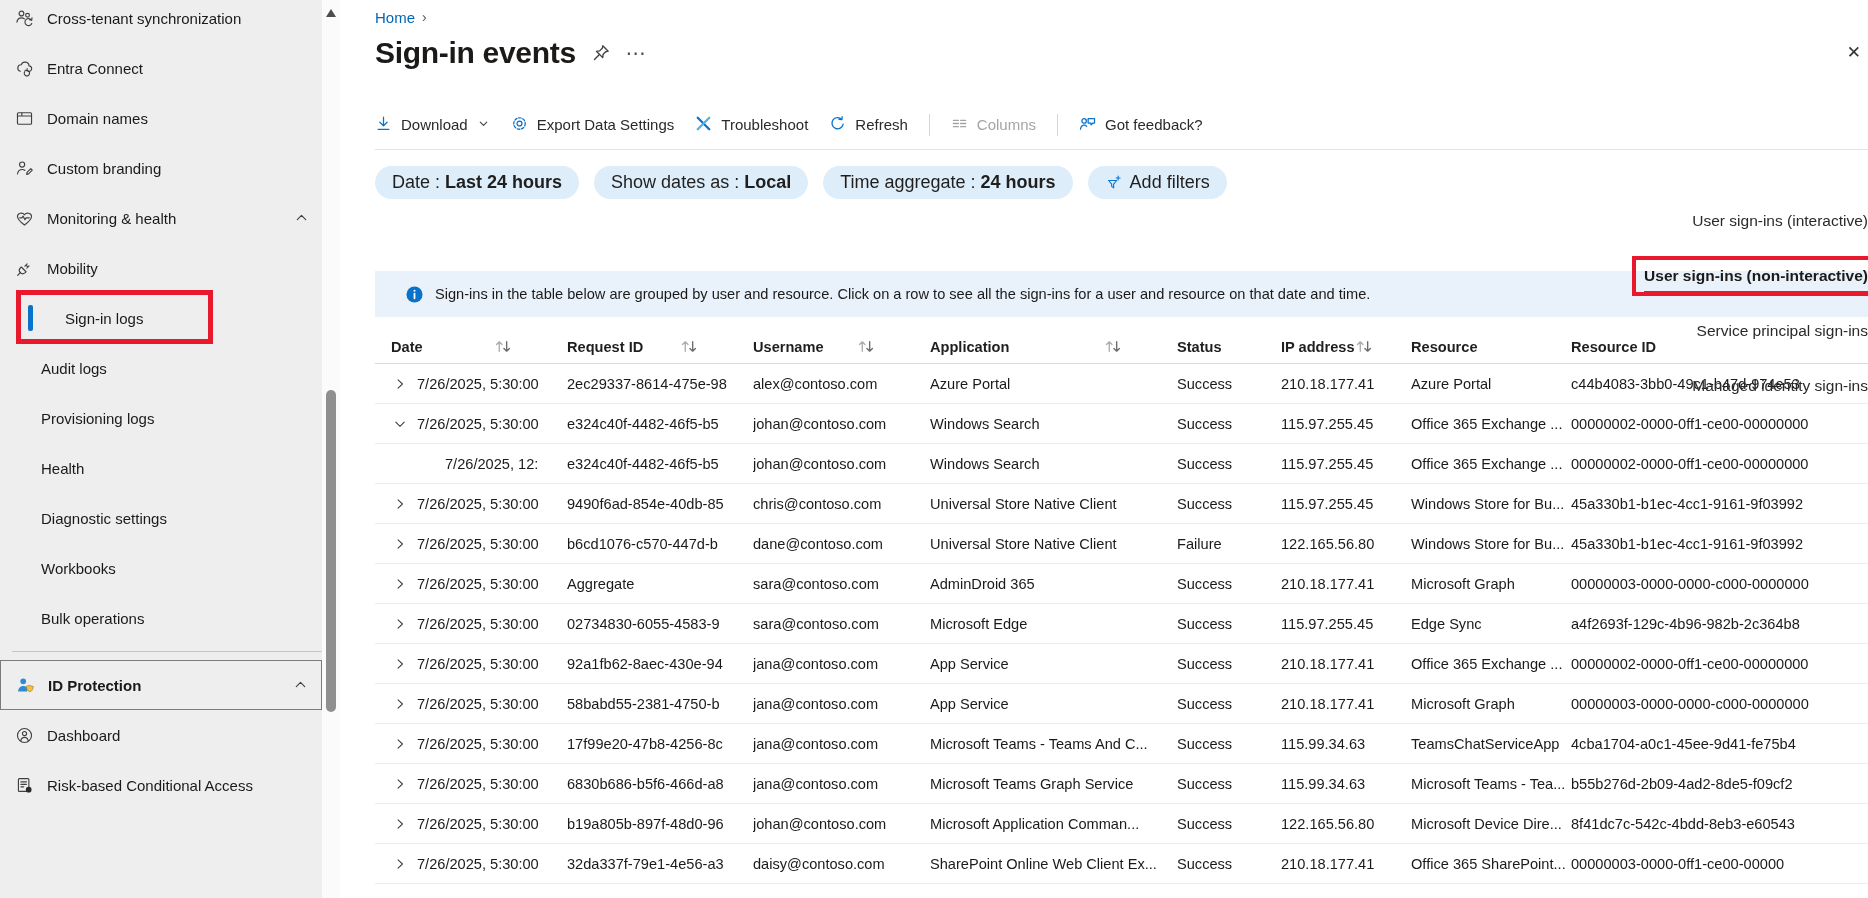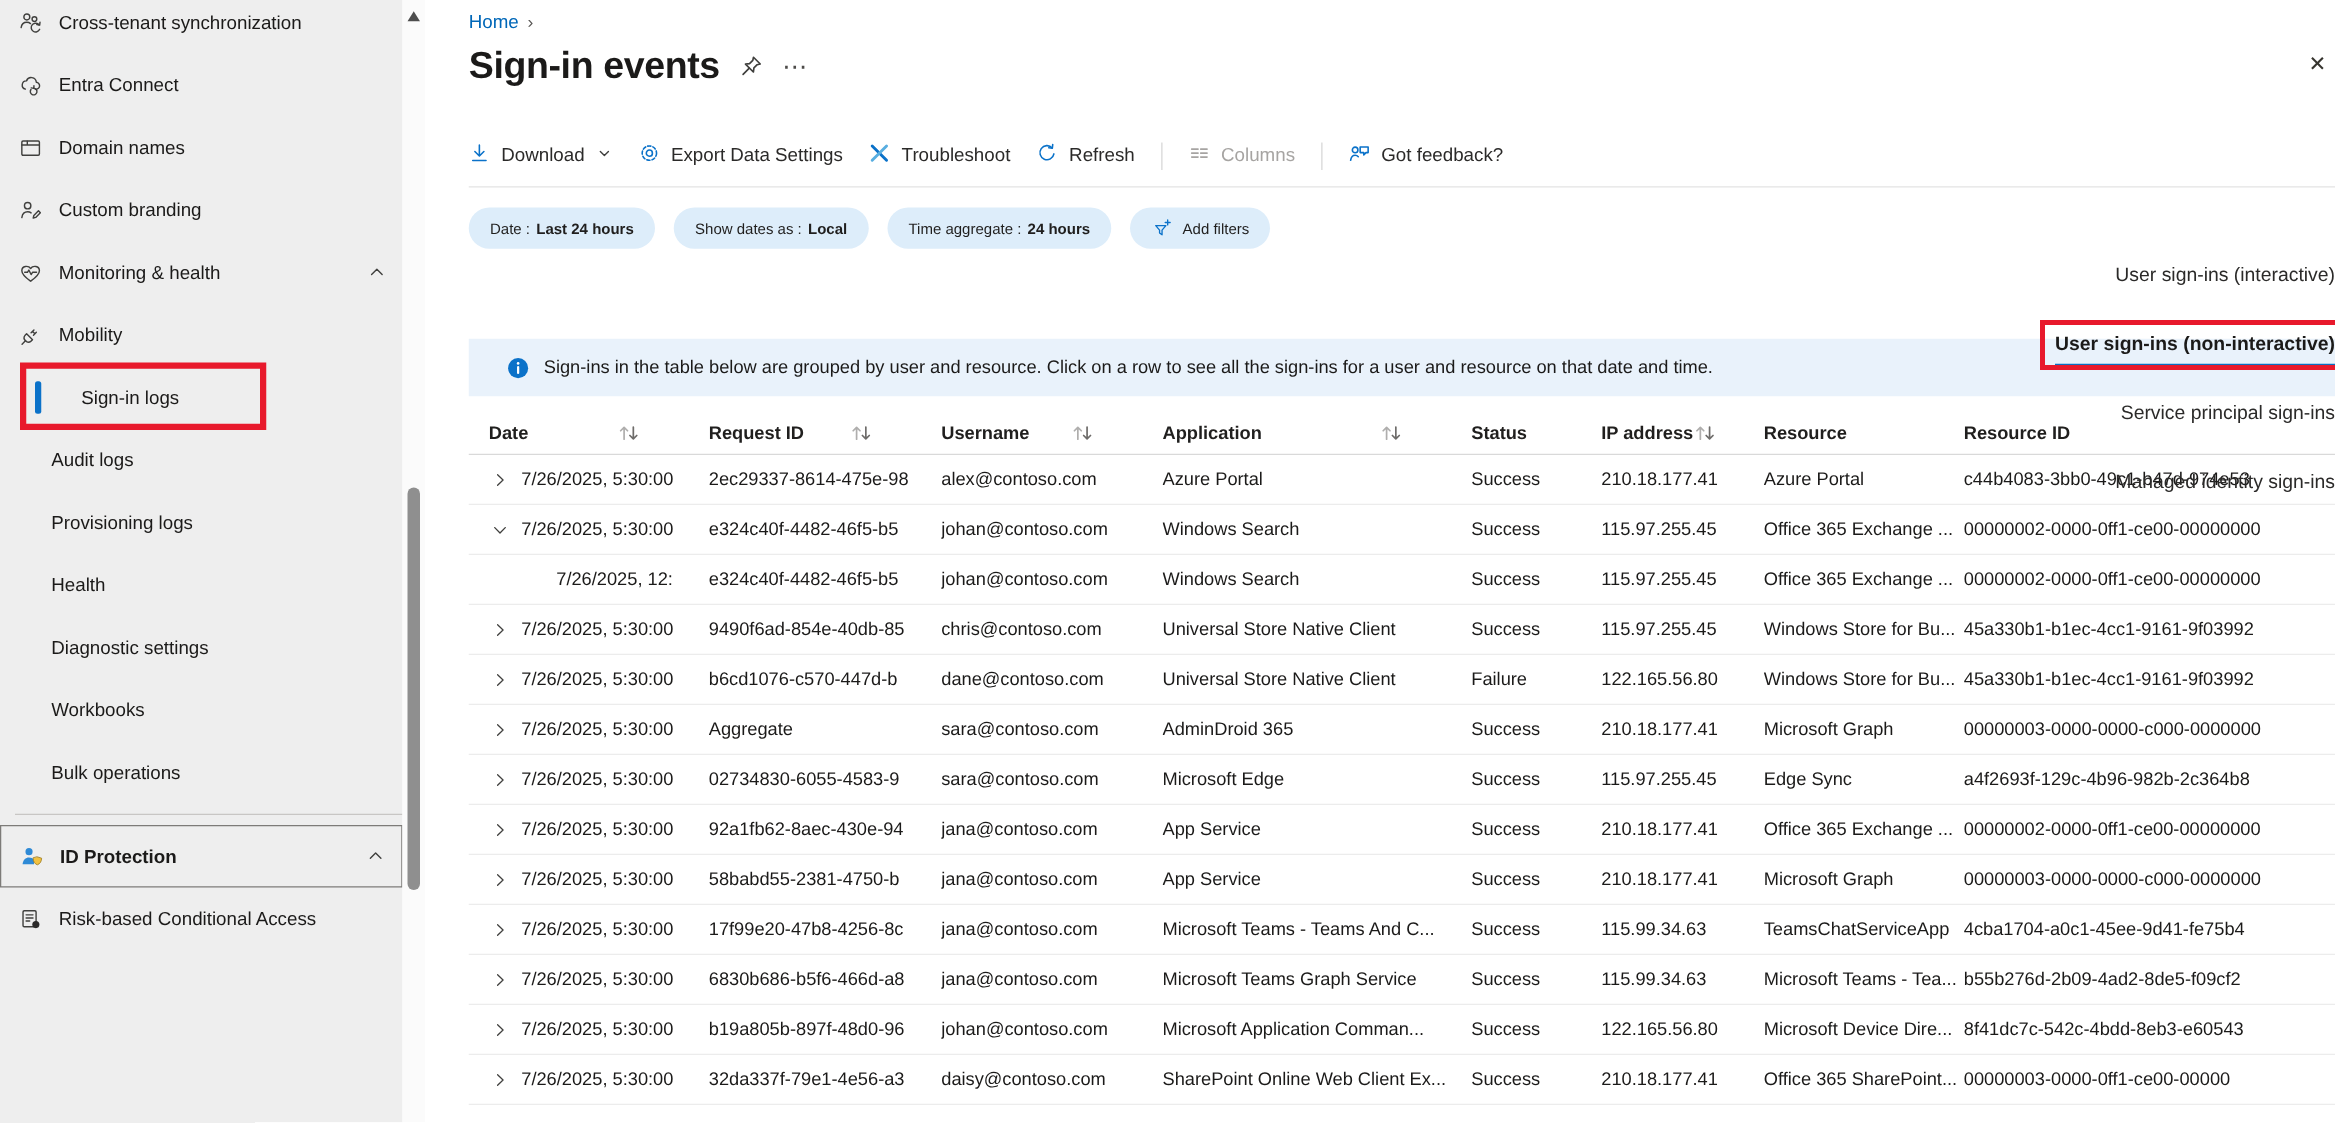--- a/index.html
+++ b/index.html
@@ -43,21 +43,21 @@
   
   .toolbar { display:flex; align-items:center; gap:21px; height:40px; margin-top:34px; padding-bottom:10px; border-bottom:1px solid #e3e3e3; }
   .tb-item { display:flex; align-items:center; gap:9px; font-size:15px; color:#2b2a29; cursor:pointer; white-space:nowrap; }
   .tb-item svg { width:17px; height:17px; }
   .tb-item.disabled { color:#a6a4a2; cursor:default; }
   .tb-divider { width:1px; height:22px; background:#d6d6d6; }
   .tb-chev svg { width:13px; height:13px; }
 
   
   .pills-row { display:flex; align-items:center; gap:15px; margin-top:16px; }
-  .pill { background:#ddedfa; border-radius:17px; height:33px; display:flex; align-items:center; padding:0 17px; font-size:12px; color:#201f1e; cursor:pointer; white-space:nowrap; }
+  .pill { background:#ddedfa; border-radius:17px; height:33px; display:flex; align-items:center; padding:0 17px; font-size:18px; color:#201f1e; cursor:pointer; white-space:nowrap; }
   .pill b { margin-left:5px; }
   .pill .p-icon { display:flex; margin-right:7px; }
   .pill .p-icon svg { width:18px; height:18px; }
 
   
   .tabs-row { display:flex; align-items:flex-end; gap:28px; margin-top:13px; height:38px; padding-left:1px;flex-direction:column; }
   .tab { position:relative; padding-bottom:9px; font-size:15.5px; color:#2b2a29; cursor:pointer; white-space:nowrap; }
   .tab.active { font-weight:700; padding-bottom:6px; border-bottom:3px solid #0a6fc2; color:#1b1a19; }
 
   
@@ -190,20 +190,30 @@
             </svg>
           </span>
           <span class="sb-label">ID Protection</span>
           <span class="sb-chev"><svg viewBox="0 0 16 16">
               <path d="M3.5,10.2 L8,5.7 12.5,10.2"></path>
             </svg></span>
         </div>
         <div class="sb-item    ">
           <span class="sb-icon">
             <svg viewBox="0 0 20 20">
+              <circle cx="10" cy="10" r="7.4"></circle>
+              <circle cx="10" cy="8" r="2.2"></circle>
+              <path d="M6,15.6 c.5-2.4 2-3.7 4-3.7 s3.5,1.3 4,3.7"></path>
+            </svg>
+          </span>
+          <span class="sb-label">Dashboard</span>
+        </div>
+        <div class="sb-item    ">
+          <span class="sb-icon">
+            <svg viewBox="0 0 20 20">
               <rect x="3.6" y="2.8" width="11" height="13.4" rx="1"></rect>
               <path d="M6.2,6.2 h5.8 M6.2,8.8 h5.8 M6.2,11.4 h3"></path>
               <circle cx="14.4" cy="14.4" r="3" fill="#2b2a29" stroke="none"></circle>
             </svg>
           </span>
           <span class="sb-label">Risk-based Conditional Access</span>
         </div>
       </nav>
   </aside>
 

